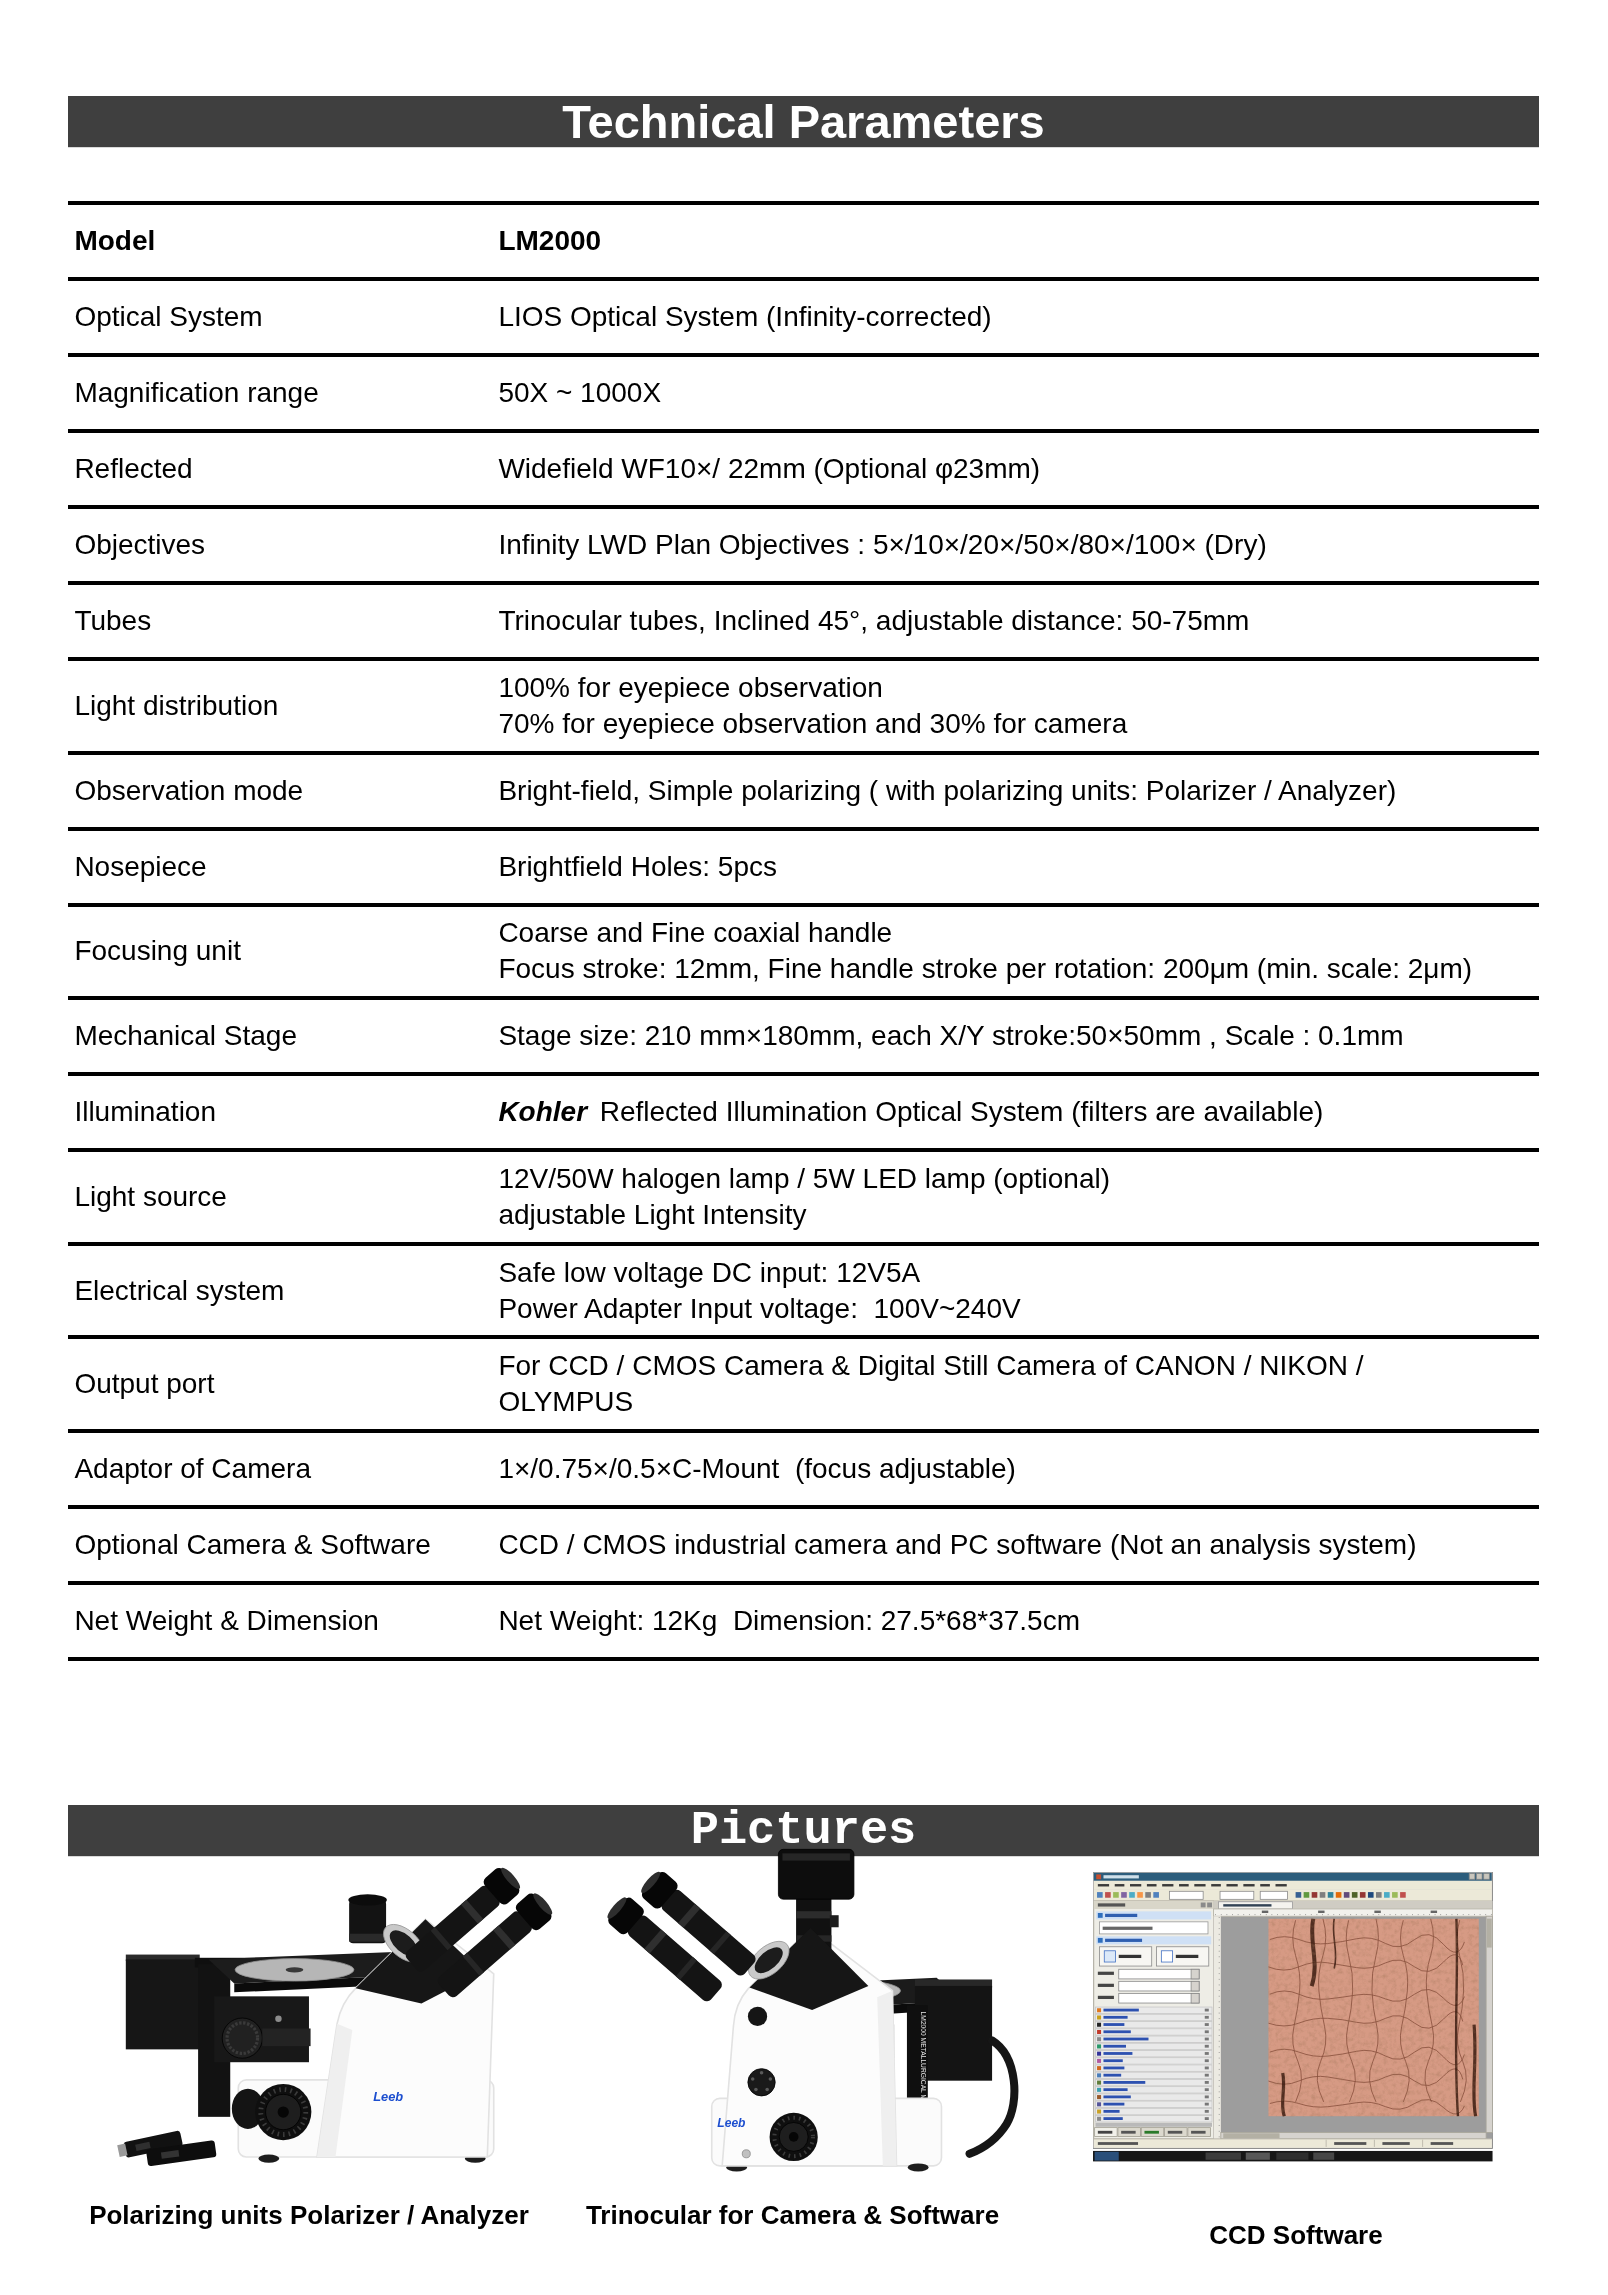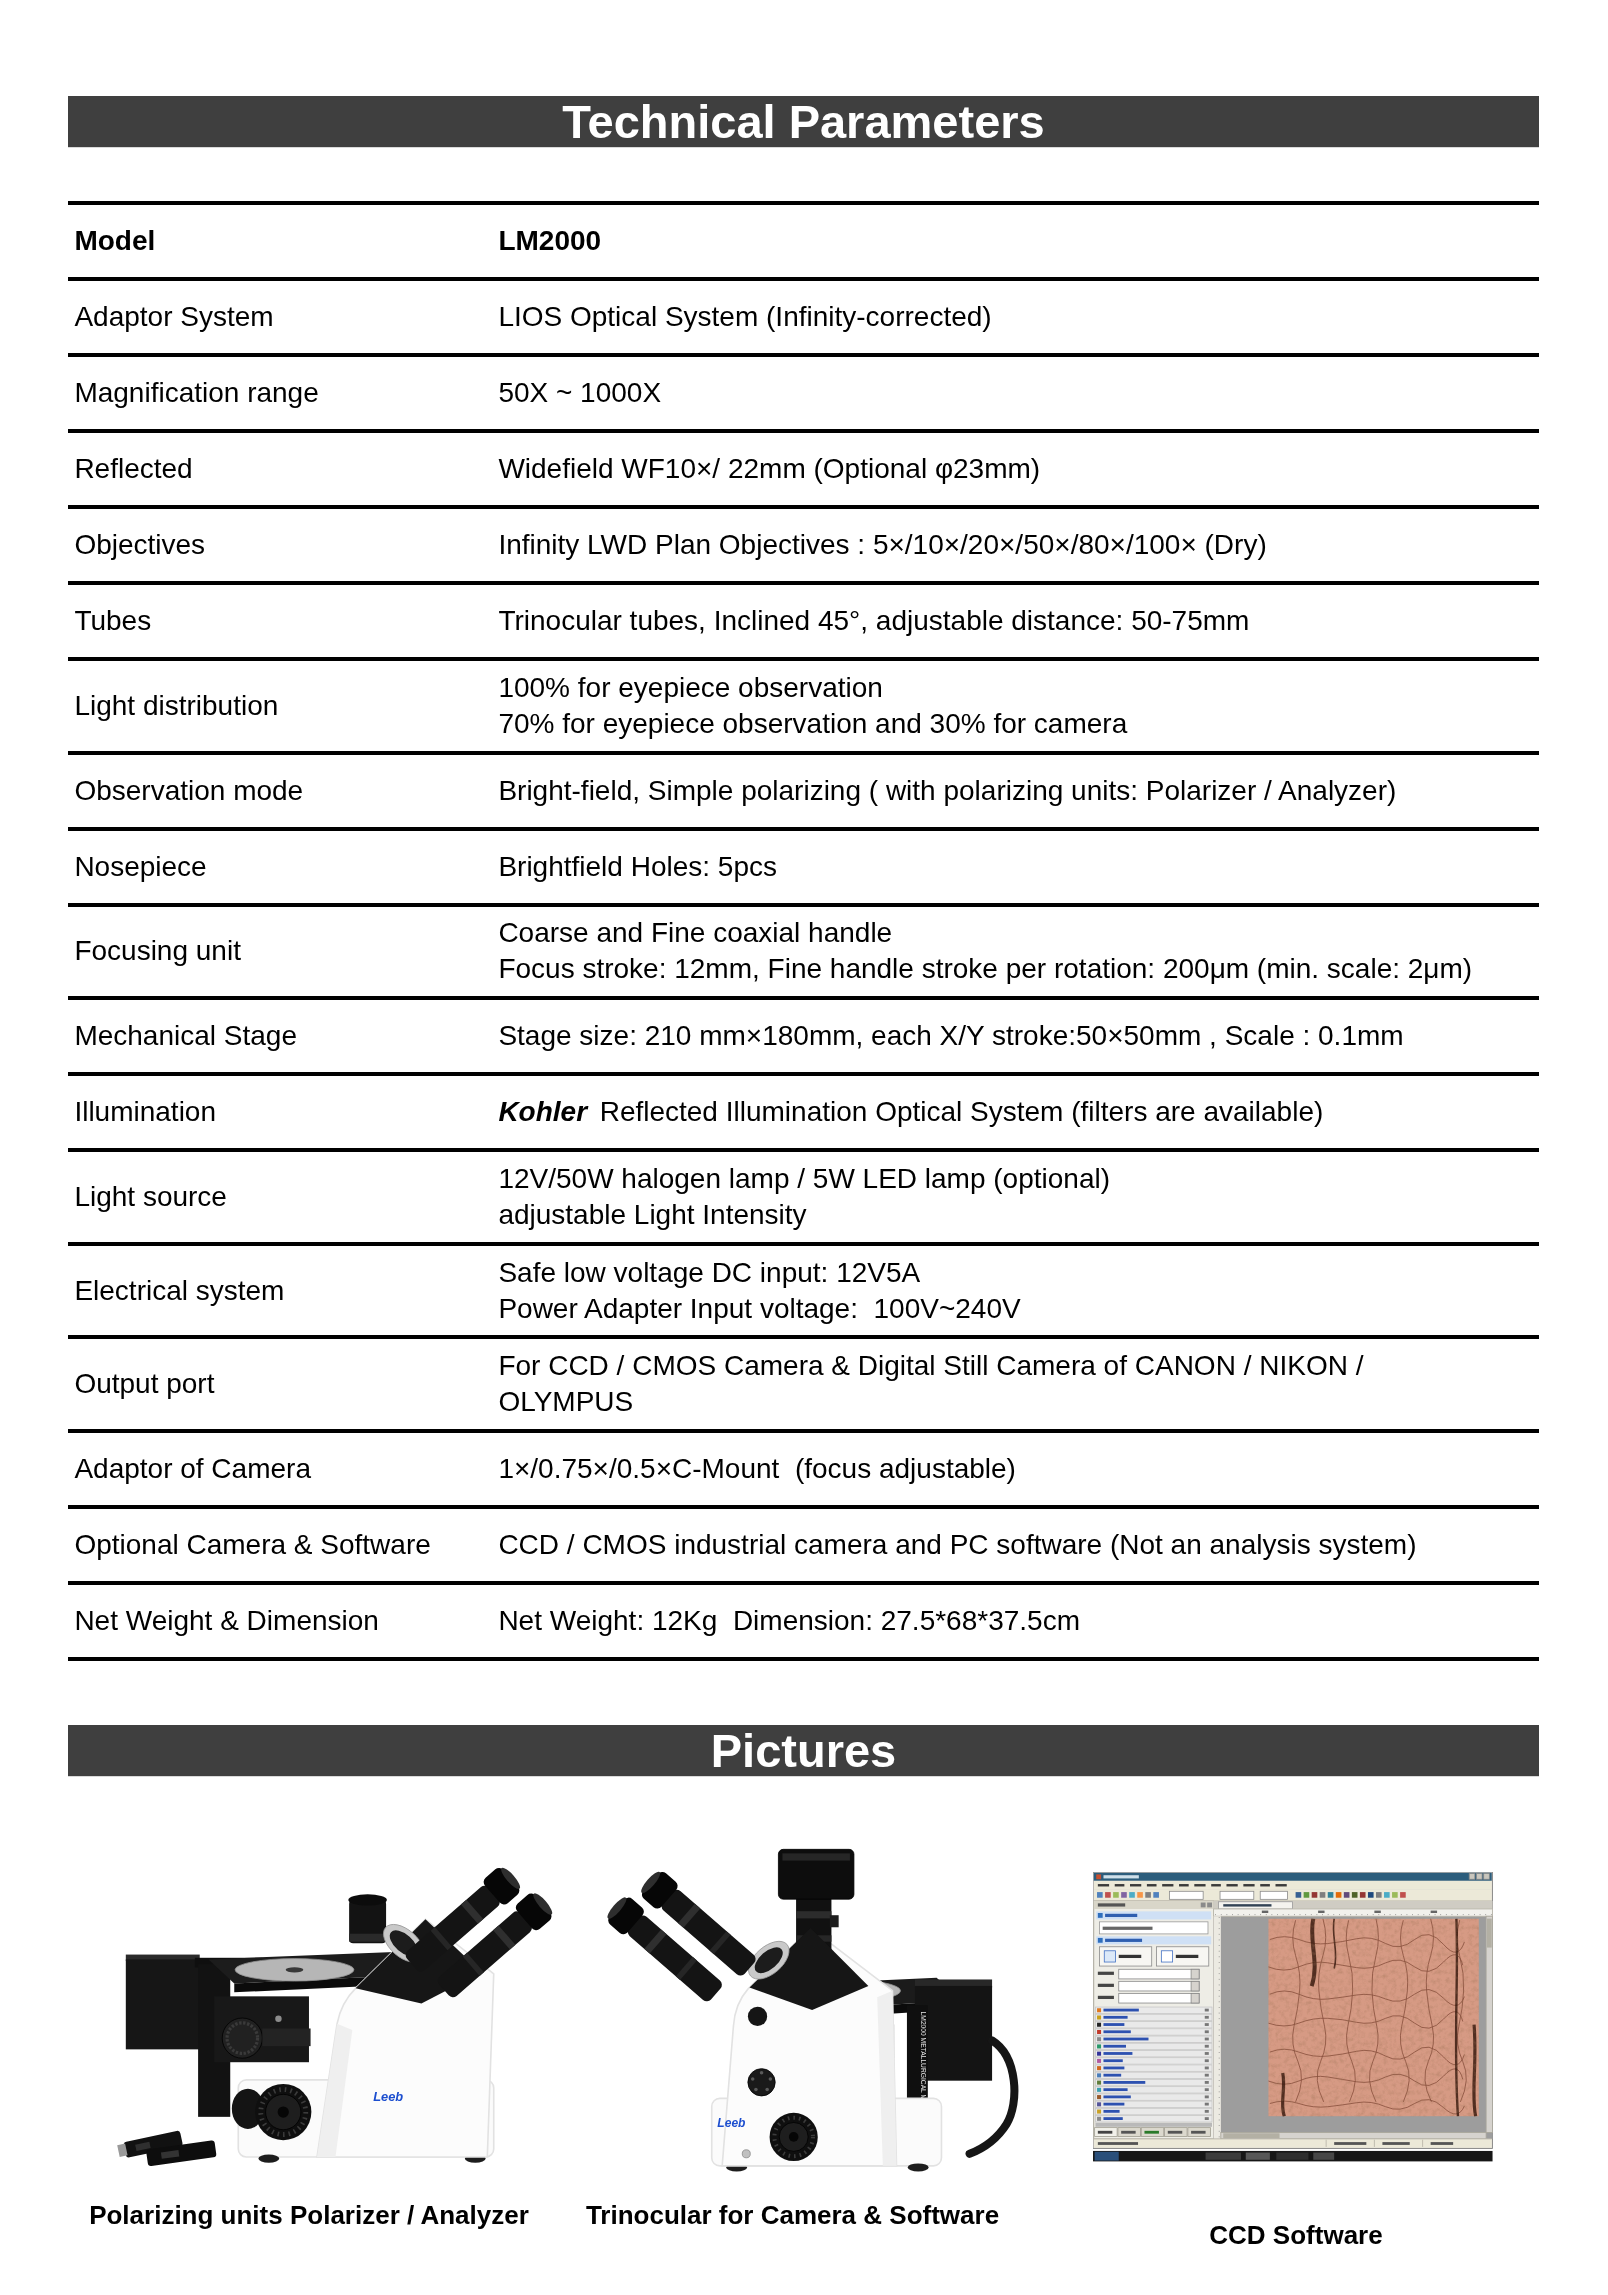--- a/index.html
+++ b/index.html
@@ -2,21 +2,21 @@
 <html style="font-size:13px"><head>
 <meta charset="utf-8">
 <style>
   html,body{margin:0;padding:0;background:#ffffff;}
   .page{position:relative;width:1608px;height:2295px;background:#fff;
         font-family:"Liberation Sans","DejaVu Sans",sans-serif;color:#000;overflow:hidden;}
   .secbar{position:absolute;left:68px;width:1471px;height:51px;background:#3f3f3f;
           color:#fff;font-size:47px;font-weight:bold;text-align:center;line-height:51px;
           border-bottom:1.6px solid #d9d9d9;}
   #techbar{top:96px;}
-  #picbar{top:1725px;}
+  #picbar{top:1805px;font-family:Liberation Mono, monospace;}
   .spec-table{position:absolute;left:68px;top:201px;width:1471px;border-top:4px solid #000;}
   .row{display:flex;align-items:center;border-bottom:4px solid #000;
        box-sizing:border-box;min-height:76px;padding:8.8px 6.4px 8.8px 0;}
   .row.bold{font-weight:bold;}
   .cell{font-size:28px;}
   .cell.label{flex:0 0 424px;padding-left:6.4px;}
   .cell.value{flex:1;}
   .vline{line-height:36px;white-space:pre-wrap;}
   .klead{font-weight:bold;font-style:italic;padding-right:4.8px;}
   .caption{position:absolute;top:2200px;font-size:26px;font-weight:bold;text-align:center;}
@@ -35,21 +35,21 @@
   </div>
 
   <div class="spec-table" id="spec-table">
       <div class="row bold">
         <div class="cell label">Model</div>
         <div class="cell value">
           <div class="vline">LM2000</div>
         </div>
       </div>
       <div class="row">
-        <div class="cell label">Adaptor System</div>
+        <div class="cell label">Optical System</div>
         <div class="cell value">
           <div class="vline">LIOS Optical System (Infinity-corrected)</div>
         </div>
       </div>
       <div class="row">
         <div class="cell label">Magnification range</div>
         <div class="cell value">
           <div class="vline">50X ~ 1000X</div>
         </div>
       </div>

